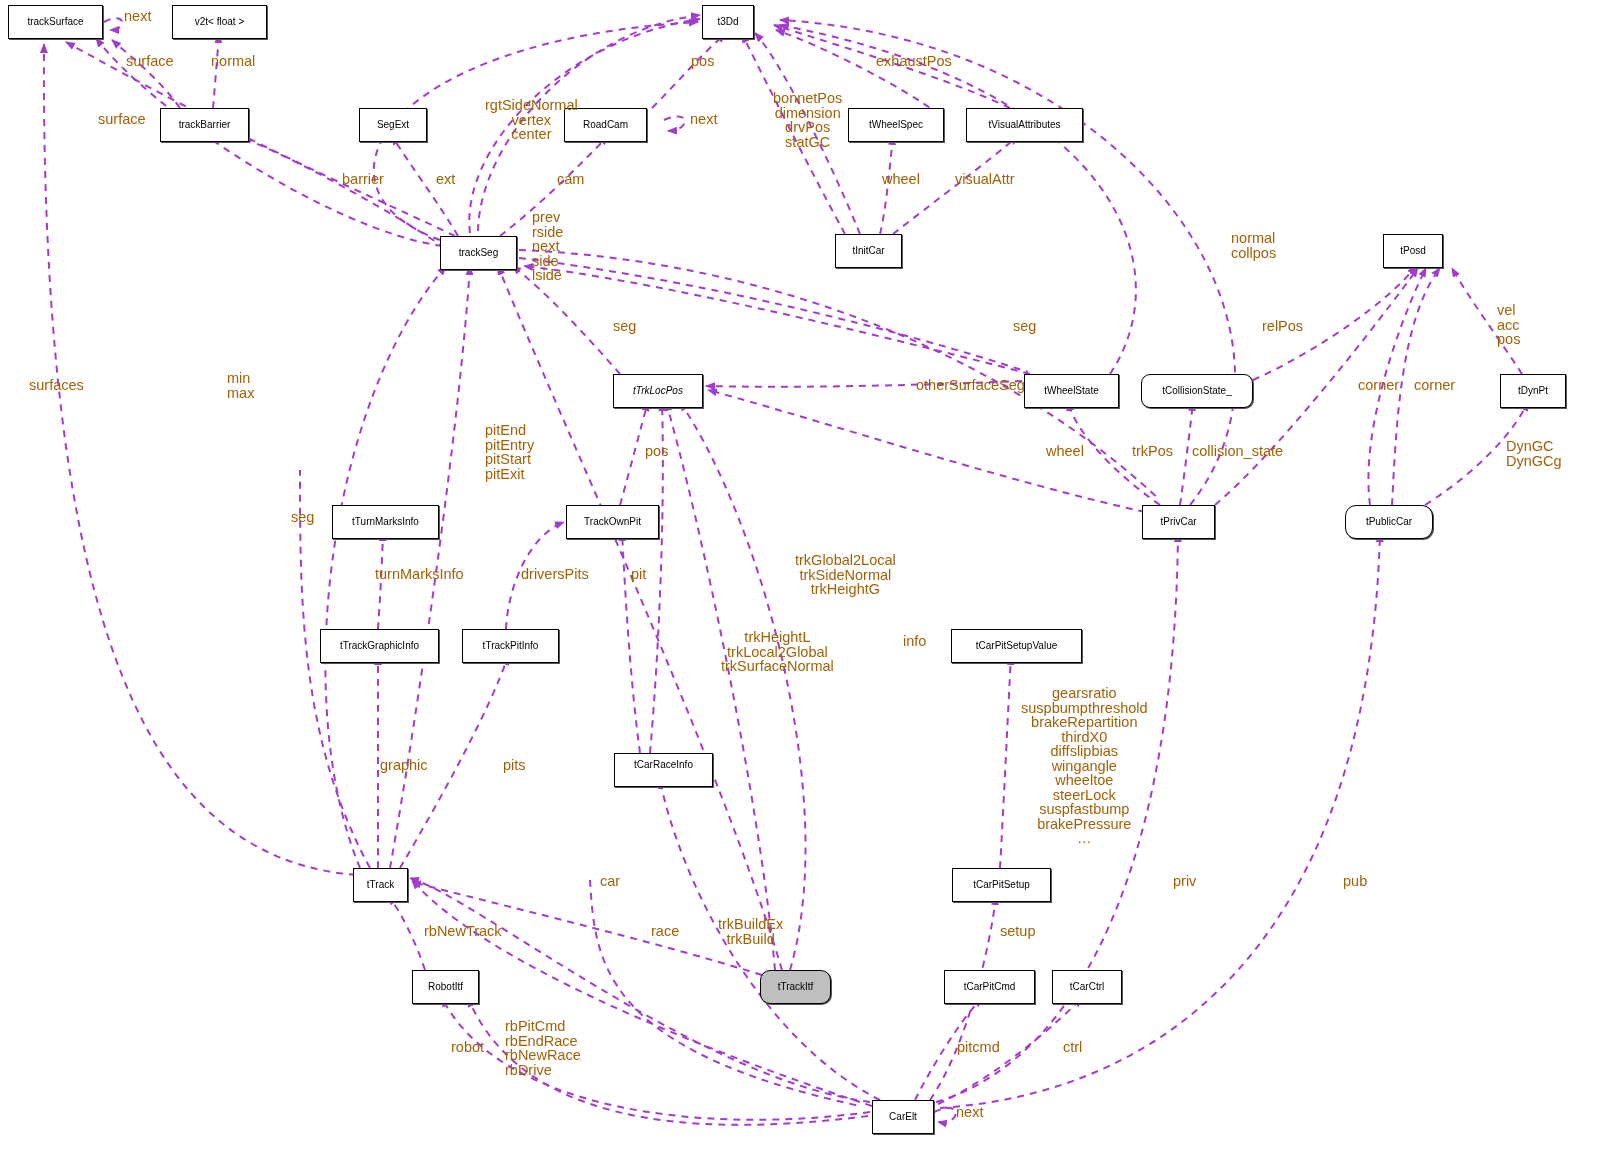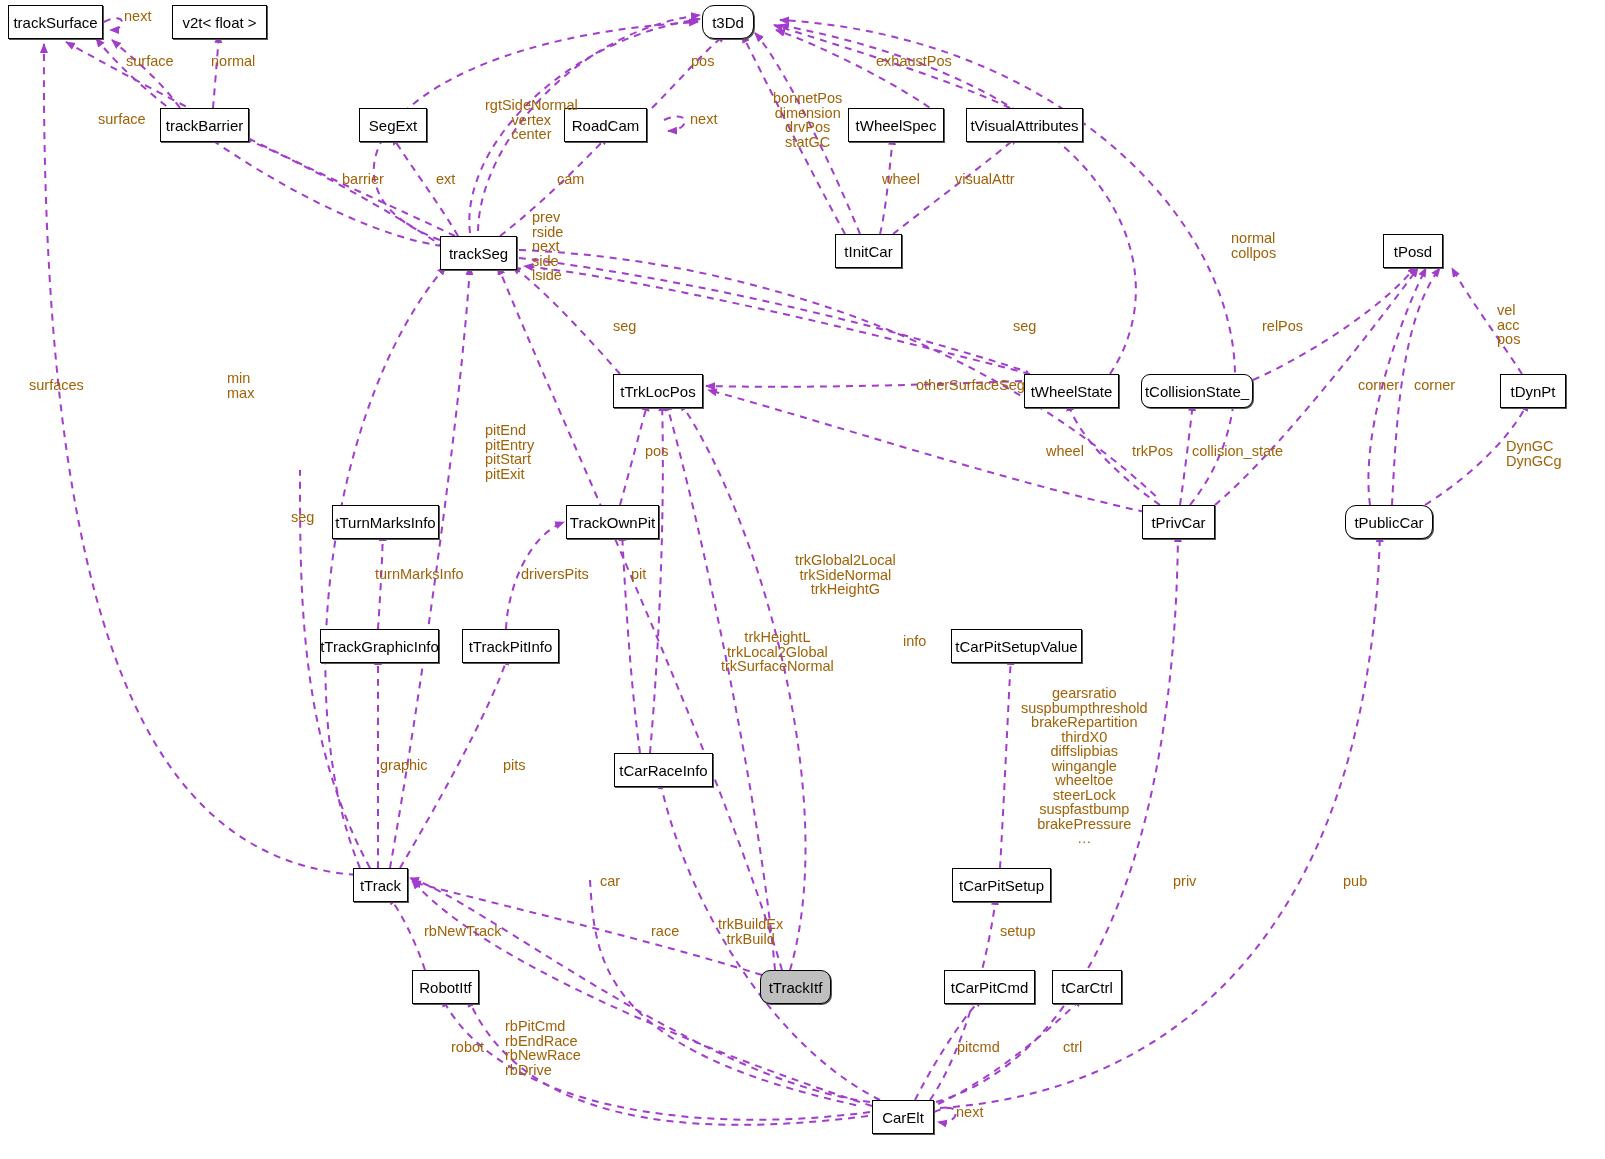--- a/index.html
+++ b/index.html
@@ -5,21 +5,21 @@
   html,body{margin:0;padding:0;background:#ffffff;}
   body{font-family:"Liberation Sans","DejaVu Sans",sans-serif;}
   #canvas{position:relative;width:1605px;height:1159px;background:#fff;overflow:hidden;}
   svg.edges{position:absolute;left:0;top:0;width:1605px;height:1159px;pointer-events:none;}
   .node{
     position:absolute;
     box-sizing:border-box;
     border:1px solid #000;
     background:#ffffff;
     color:#000;
-    font-size:15px;
+    font-size:10px;
     line-height:1;
     display:flex;
     align-items:center;
     justify-content:center;
     white-space:nowrap;
     box-shadow:1px 1px 0 0 #555;
     padding:16px 6px;
     height:33px;
   }
   .node.current{background:#bfbfbf;border-radius:10px;}
@@ -172,21 +172,21 @@
     </g>
   </svg>
 
   <div id="nodes-layer">
       <div class="node" style="left: 8px; top: 5px; width: 95px;">
         <span>trackSurface</span>
       </div>
       <div class="node" style="left: 172px; top: 5px; width: 95px;">
         <span>v2t&lt; float &gt;</span>
       </div>
-      <div class="node" style="left: 702px; top: 5px; width: 52px; border-radius: 12px;">
+      <div class="node" style="left: 702px; top: 5px; width: 52px;">
         <span>t3Dd</span>
       </div>
       <div class="node" style="left: 160px; top: 108px; width: 89px;">
         <span>trackBarrier</span>
       </div>
       <div class="node" style="left: 359px; top: 108px; width: 68px;">
         <span>SegExt</span>
       </div>
       <div class="node" style="left: 564px; top: 108px; width: 83px;">
         <span>RoadCam</span>
@@ -199,21 +199,21 @@
       </div>
       <div class="node" style="left: 440px; top: 236px; width: 77px;">
         <span>trackSeg</span>
       </div>
       <div class="node" style="left: 835px; top: 234px; width: 67px;">
         <span>tInitCar</span>
       </div>
       <div class="node" style="left: 1383px; top: 234px; width: 60px;">
         <span>tPosd</span>
       </div>
-      <div class="node" style="left: 613px; top: 374px; width: 90px;">
+      <div class="node" style="left: 613px; top: 374px; width: 90px; font-style: italic;">
         <span>tTrkLocPos</span>
       </div>
       <div class="node" style="left: 1024px; top: 374px; width: 95px;">
         <span>tWheelState</span>
       </div>
       <div class="node" style="left: 1141px; top: 374px; width: 112px; border-radius: 9px;">
         <span>tCollisionState_</span>
       </div>
       <div class="node" style="left: 1500px; top: 374px; width: 66px;">
         <span>tDynPt</span>
@@ -232,21 +232,21 @@
       </div>
       <div class="node" style="left: 320px; top: 629px; width: 119px;">
         <span>tTrackGraphicInfo</span>
       </div>
       <div class="node" style="left: 462px; top: 629px; width: 97px;">
         <span>tTrackPitInfo</span>
       </div>
       <div class="node" style="left: 951px; top: 629px; width: 131px;">
         <span>tCarPitSetupValue</span>
       </div>
-      <div class="node" style="left: 614px; top: 753px; width: 99px;">
+      <div class="node" style="left: 614px; top: 753px; width: 99px; align-items: flex-end;">
         <span>tCarRaceInfo</span>
       </div>
       <div class="node" style="left: 353px; top: 868px; width: 55px;">
         <span>tTrack</span>
       </div>
       <div class="node" style="left: 952px; top: 868px; width: 99px;">
         <span>tCarPitSetup</span>
       </div>
       <div class="node" style="left: 412px; top: 970px; width: 67px;">
         <span>RobotItf</span>

